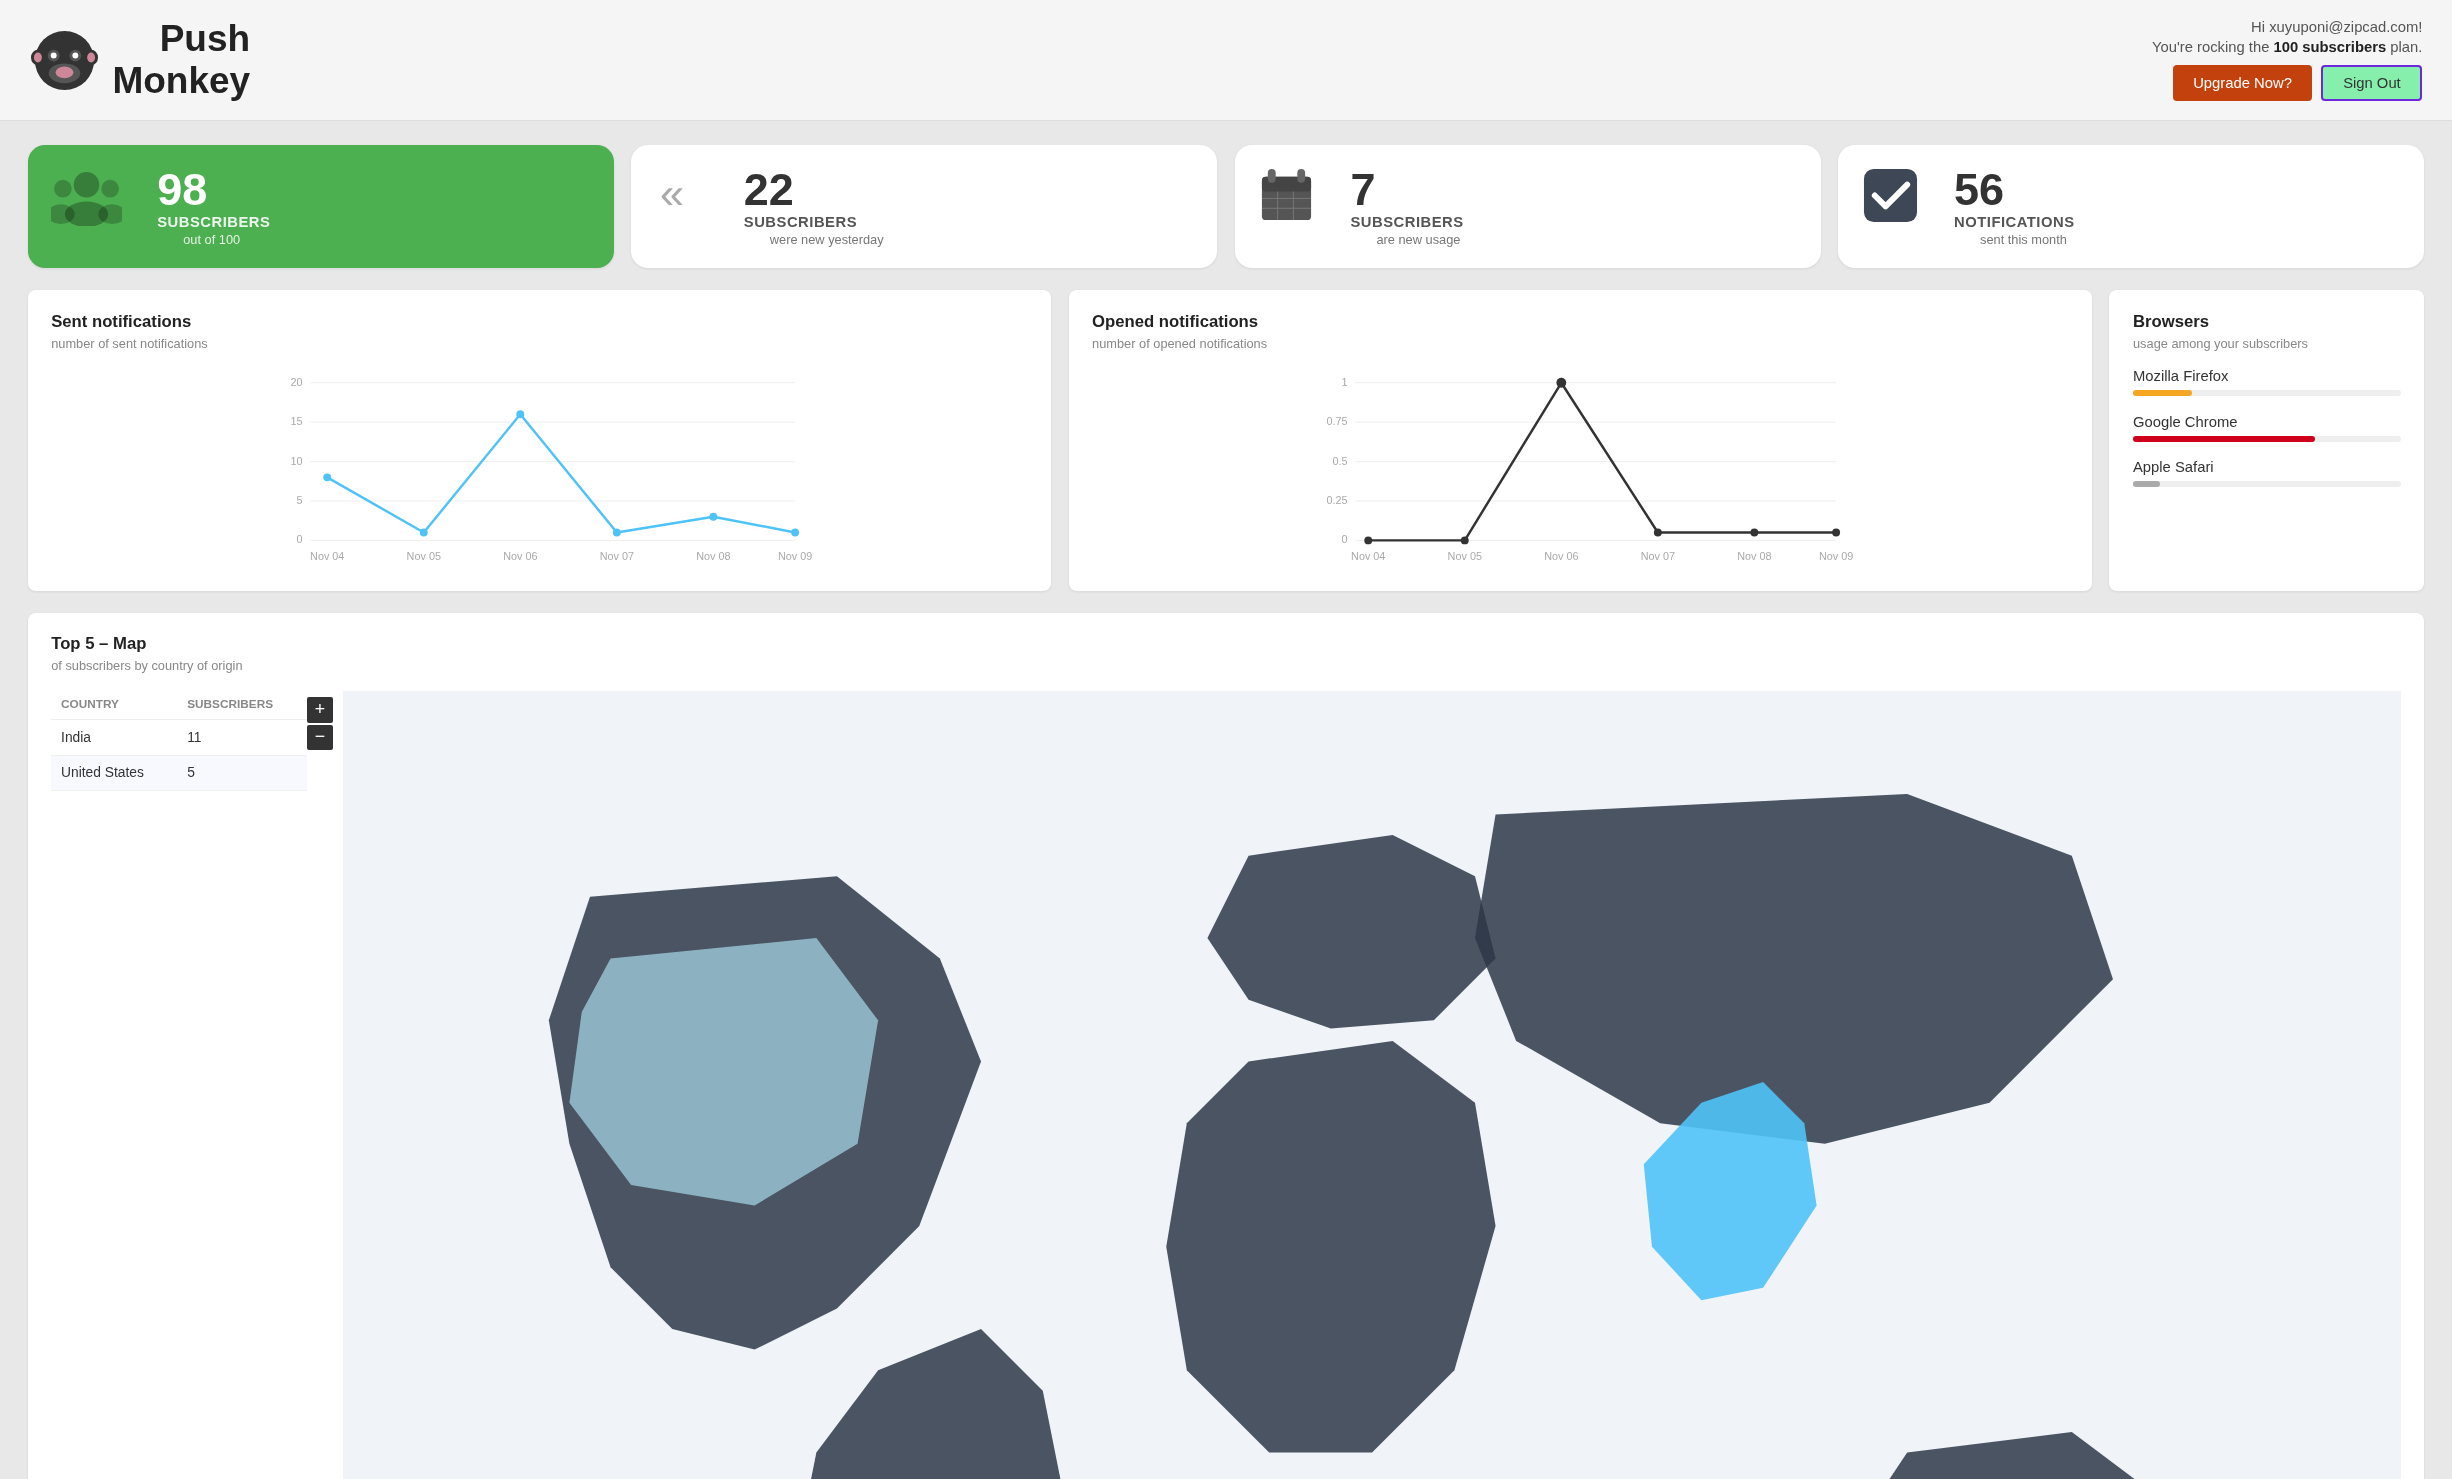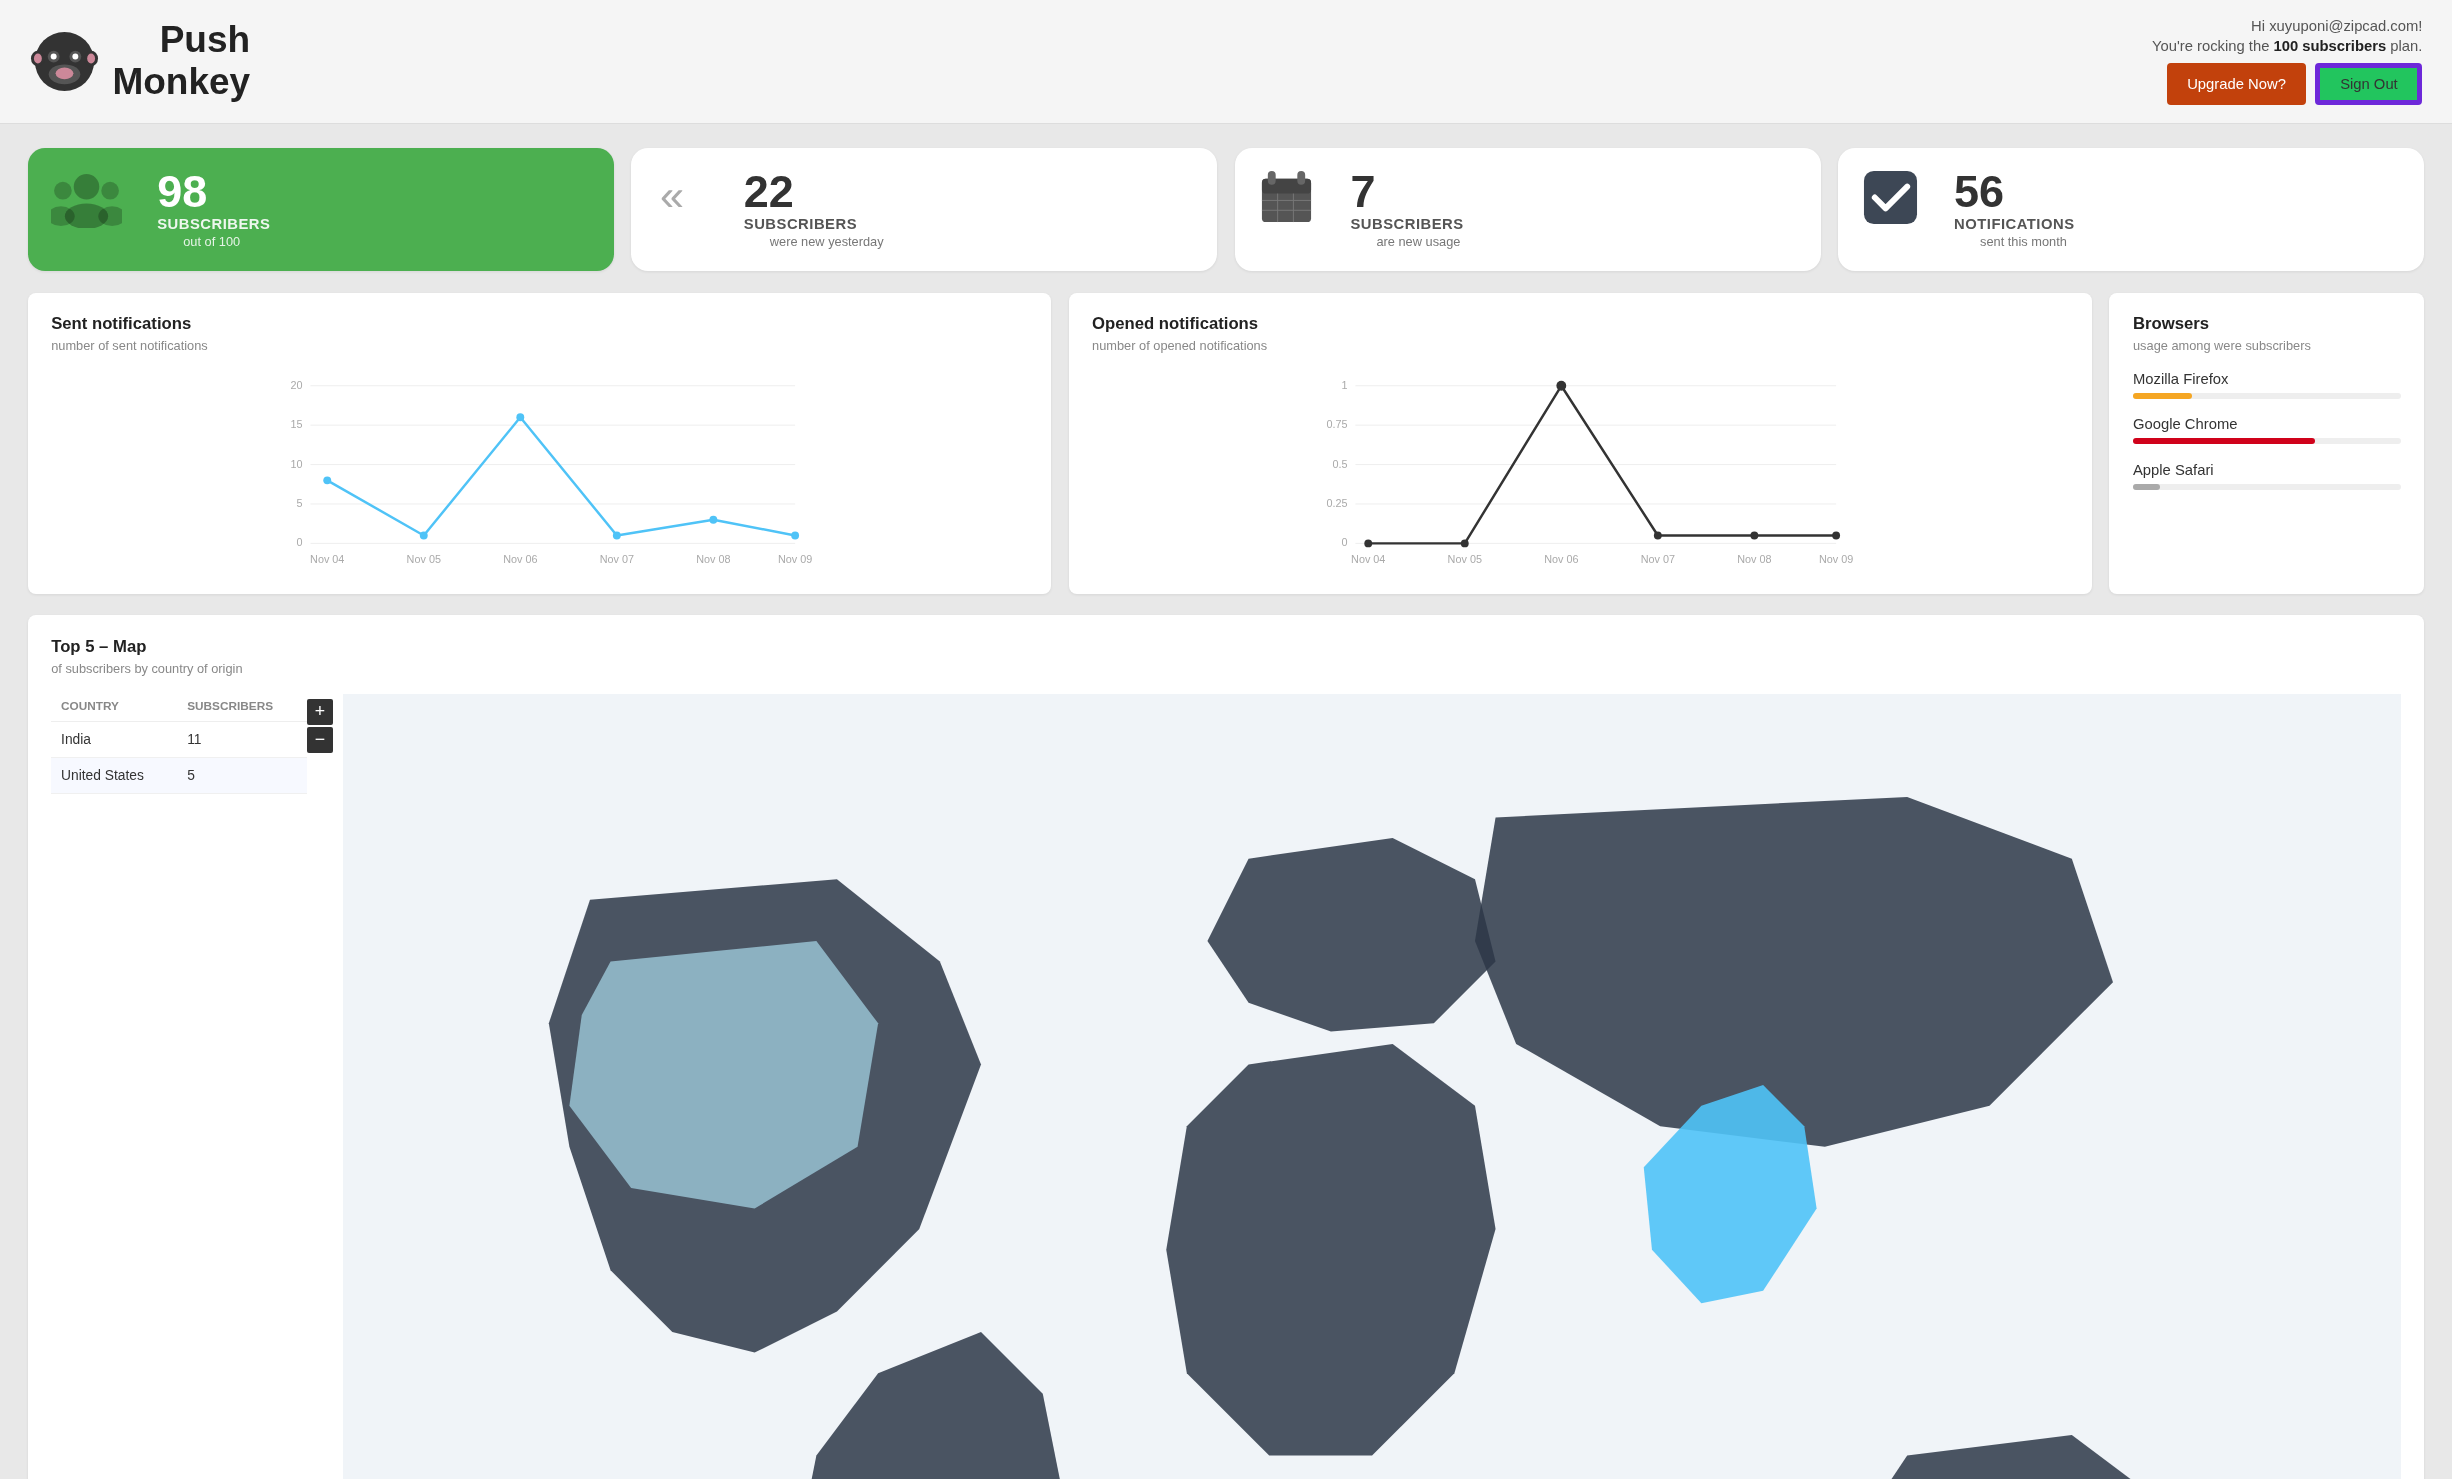--- a/index.html
+++ b/index.html
@@ -61,23 +61,23 @@
       background: #c2410c;
       color: white;
       border: none;
       padding: 7.9px 19.7px;
       border-radius: 3.9px;
       font-size: 14.8px;
       cursor: pointer;
       font-weight: 500;
     }
     .btn-signout {
-      background: #22c55e;
+      background: #86efac;
       color: #333;
-      border: 5px solid #6d28d9;
+      border: 2px solid #6d28d9;
       padding: 7.9px 19.7px;
       border-radius: 3.9px;
       font-size: 14.8px;
       cursor: pointer;
     }
 
     
     .main {
       padding: 23.6px 27.6px;
     }
@@ -429,21 +429,21 @@
         <text x="153" y="195" font-size="11" fill="#aaa" text-anchor="middle">Nov 05</text>
         <text x="251" y="195" font-size="11" fill="#aaa" text-anchor="middle">Nov 06</text>
         <text x="349" y="195" font-size="11" fill="#aaa" text-anchor="middle">Nov 07</text>
         <text x="447" y="195" font-size="11" fill="#aaa" text-anchor="middle">Nov 08</text>
         <text x="530" y="195" font-size="11" fill="#aaa" text-anchor="middle">Nov 09</text>
       </svg>
     </div>
 
     <div class="chart-panel browsers">
       <div class="panel-title">Browsers</div>
-      <div class="panel-subtitle">usage among were subscribers</div>
+      <div class="panel-subtitle">usage among your subscribers</div>
 
       <div class="browser-item">
         <div class="browser-name">Mozilla Firefox</div>
         <div class="browser-bar-bg">
           <div class="browser-bar-fill" style="width:22%;background:#F5A623;"></div>
         </div>
       </div>
       <div class="browser-item">
         <div class="browser-name">Google Chrome</div>
         <div class="browser-bar-bg">

